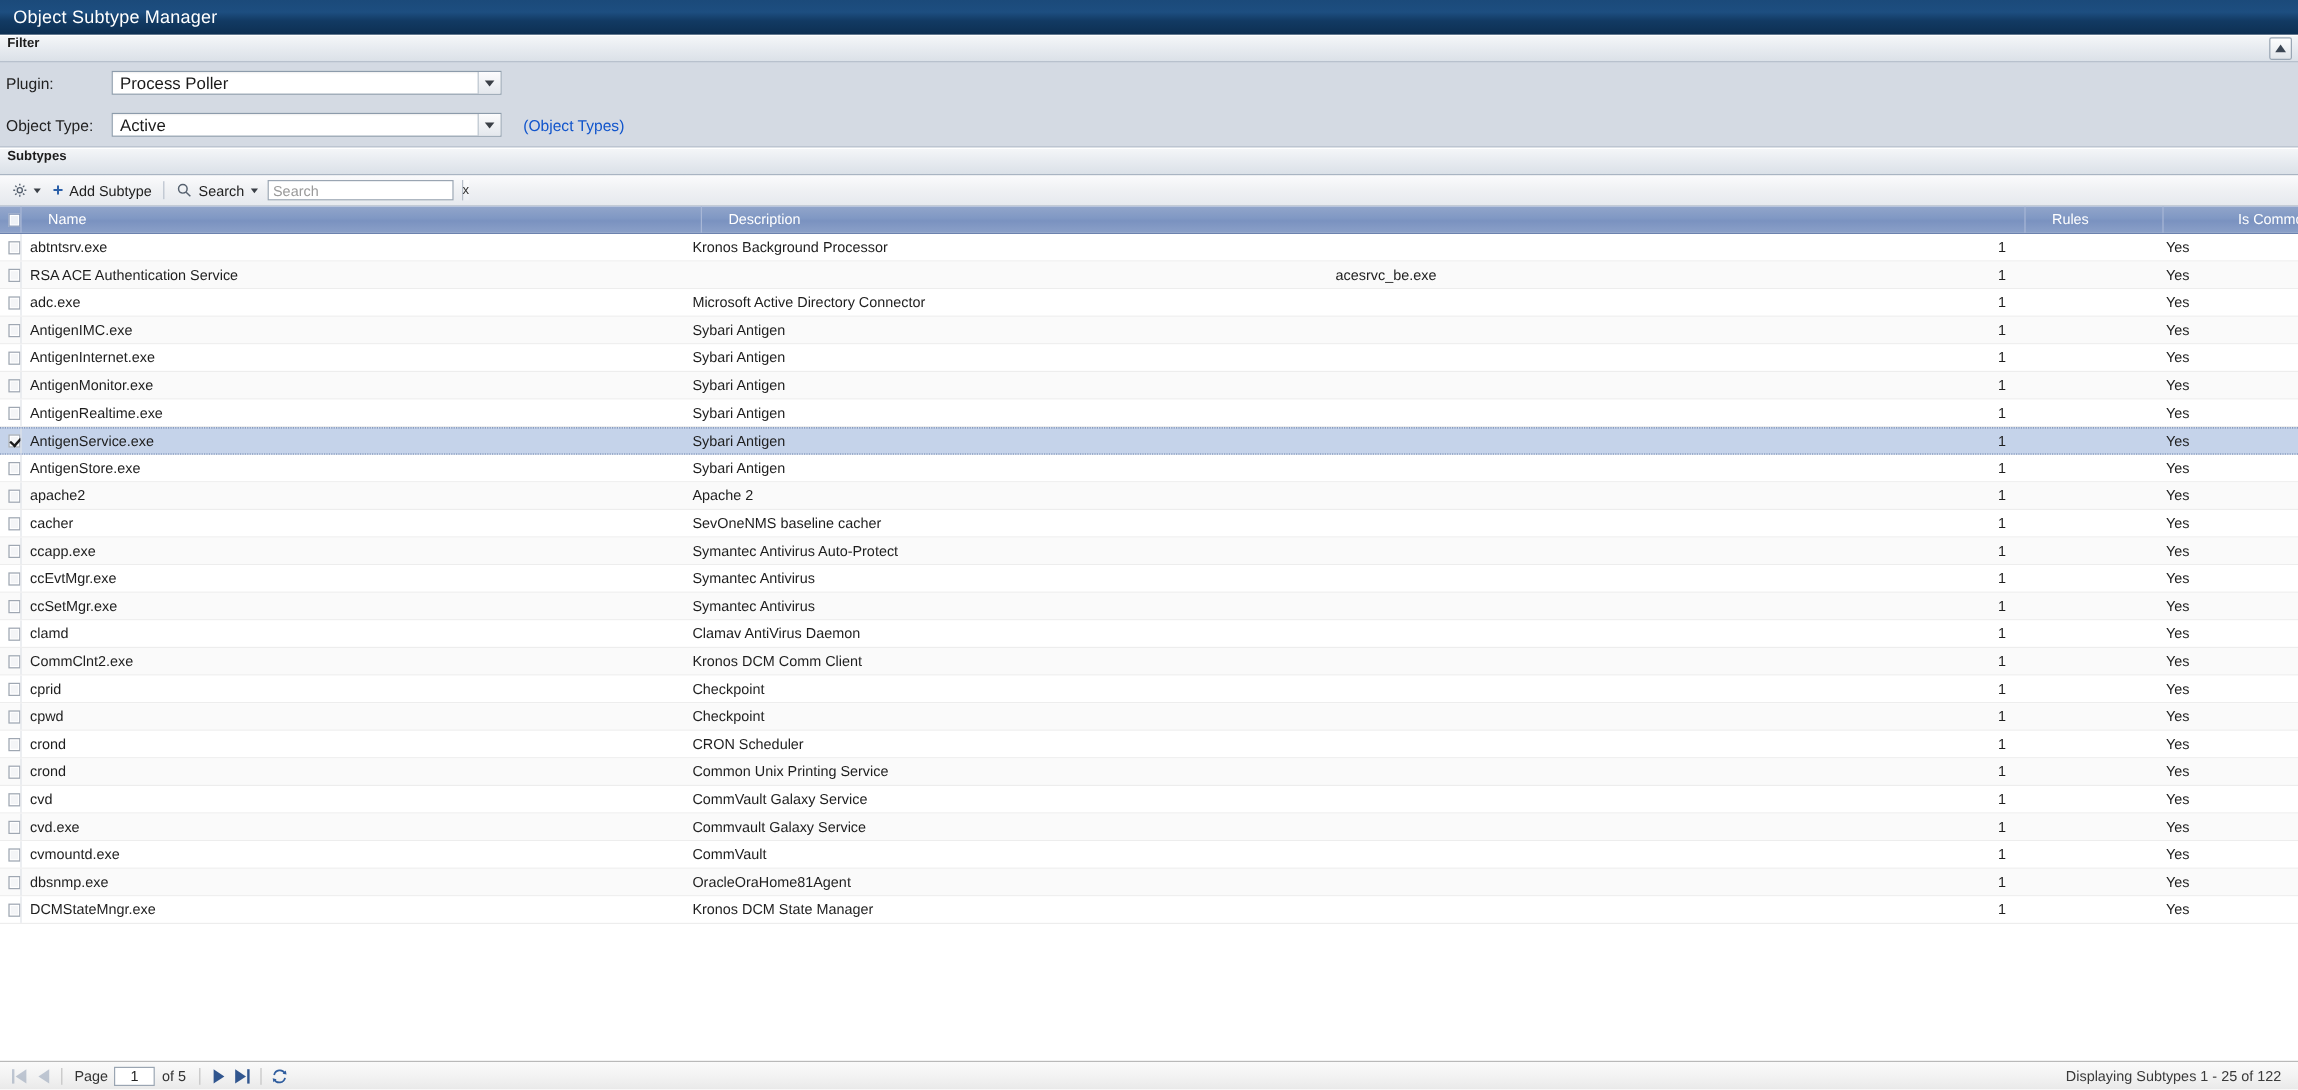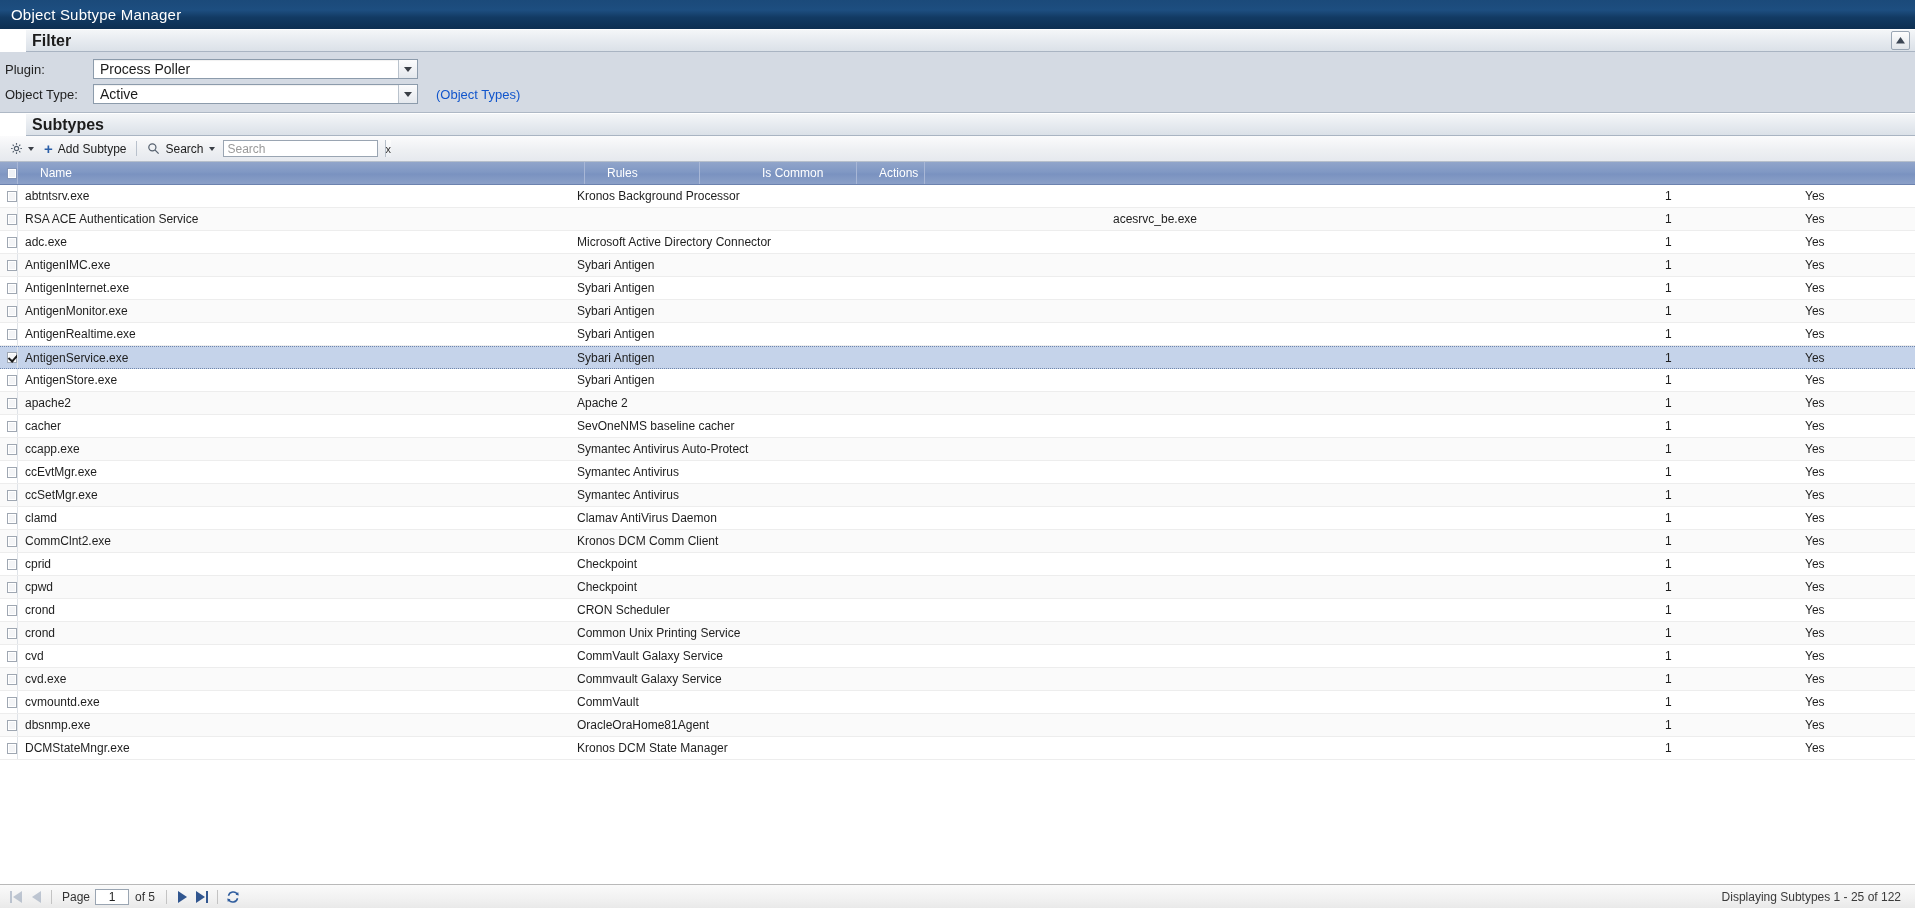--- a/index.html
+++ b/index.html
@@ -17,34 +17,34 @@
     background:linear-gradient(to bottom,#1b4a7a 0%,#1d4e80 35%,#123a63 60%,#0d2f52 100%);
     color:#ffffff;display:flex;align-items:center;padding-left:11px;
     font-size:15px;letter-spacing:.2px;
   }
 
   
   .sec-head{
     height:21px;flex:0 0 21px;
     background:linear-gradient(to bottom,#f4f6f8 0%,#e7ebf0 50%,#dbe1e8 100%);
     border-bottom:1px solid #a9b4c2;border-top:1px solid #ffffff;
-    display:flex;align-items:center;padding-left:6px;
-    font-weight:bold;font-size:16px;color:#1c1c1c;position:relative;margin-left:26px;
+    display:flex;align-items:flex-start;padding-left:6px;
+    font-weight:bold;font-size:11px;color:#1c1c1c;position:relative;
   }
   .sec-head .collapse-btn{
     position:absolute;right:5px;top:1px;width:17px;height:17px;
     border:1px solid #9aa6b4;border-radius:2px;
     background:linear-gradient(to bottom,#fdfdfd,#e2e6eb);
     display:flex;align-items:center;justify-content:center;cursor:pointer;
   }
   .filter-body{
     flex:0 0 auto;background:#d4dae3;border-bottom:1px solid #aeb8c5;
     padding:6px 0 7px 0;
   }
-  .frow{display:flex;align-items:center;height:22px;margin-bottom:3px;}
+  .frow{display:flex;align-items:center;height:22px;margin-bottom:13px;}
   .frow:last-child{margin-bottom:0;}
   .flabel{width:88px;padding-left:5px;font-size:13px;color:#222;}
   .combo{
     width:325px;height:20px;border:1px solid #8c9bab;background:#ffffff;
     display:flex;align-items:center;box-sizing:border-box;
     box-shadow:inset 0 1px 1px rgba(0,0,0,.06);
   }
   .combo .val{flex:1;padding-left:6px;font-size:14px;color:#1a1a1a;
     white-space:nowrap;overflow:hidden;}
   .combo .arrow{
@@ -227,20 +227,21 @@
       <span class="clear-x">x</span>
     </div>
   </div>
 
   <div class="grid">
     <div class="ghead">
       <div class="hc c-check">
         <span class="cb"></span>
       </div>
       <div class="hc c-name">Name</div>
+      <div class="hc c-desc">Description</div>
       <div class="hc c-rules">Rules</div>
       <div class="hc c-common">Is Common</div>
       <div class="hc c-actions">Actions</div>
     </div>
     <div class="gbody" id="grid-body">
         <div class="grow">
           <div class="gc c-check">
             <span class="cb"></span>
           </div>
           <div class="gc c-name">abtntsrv.exe</div>

